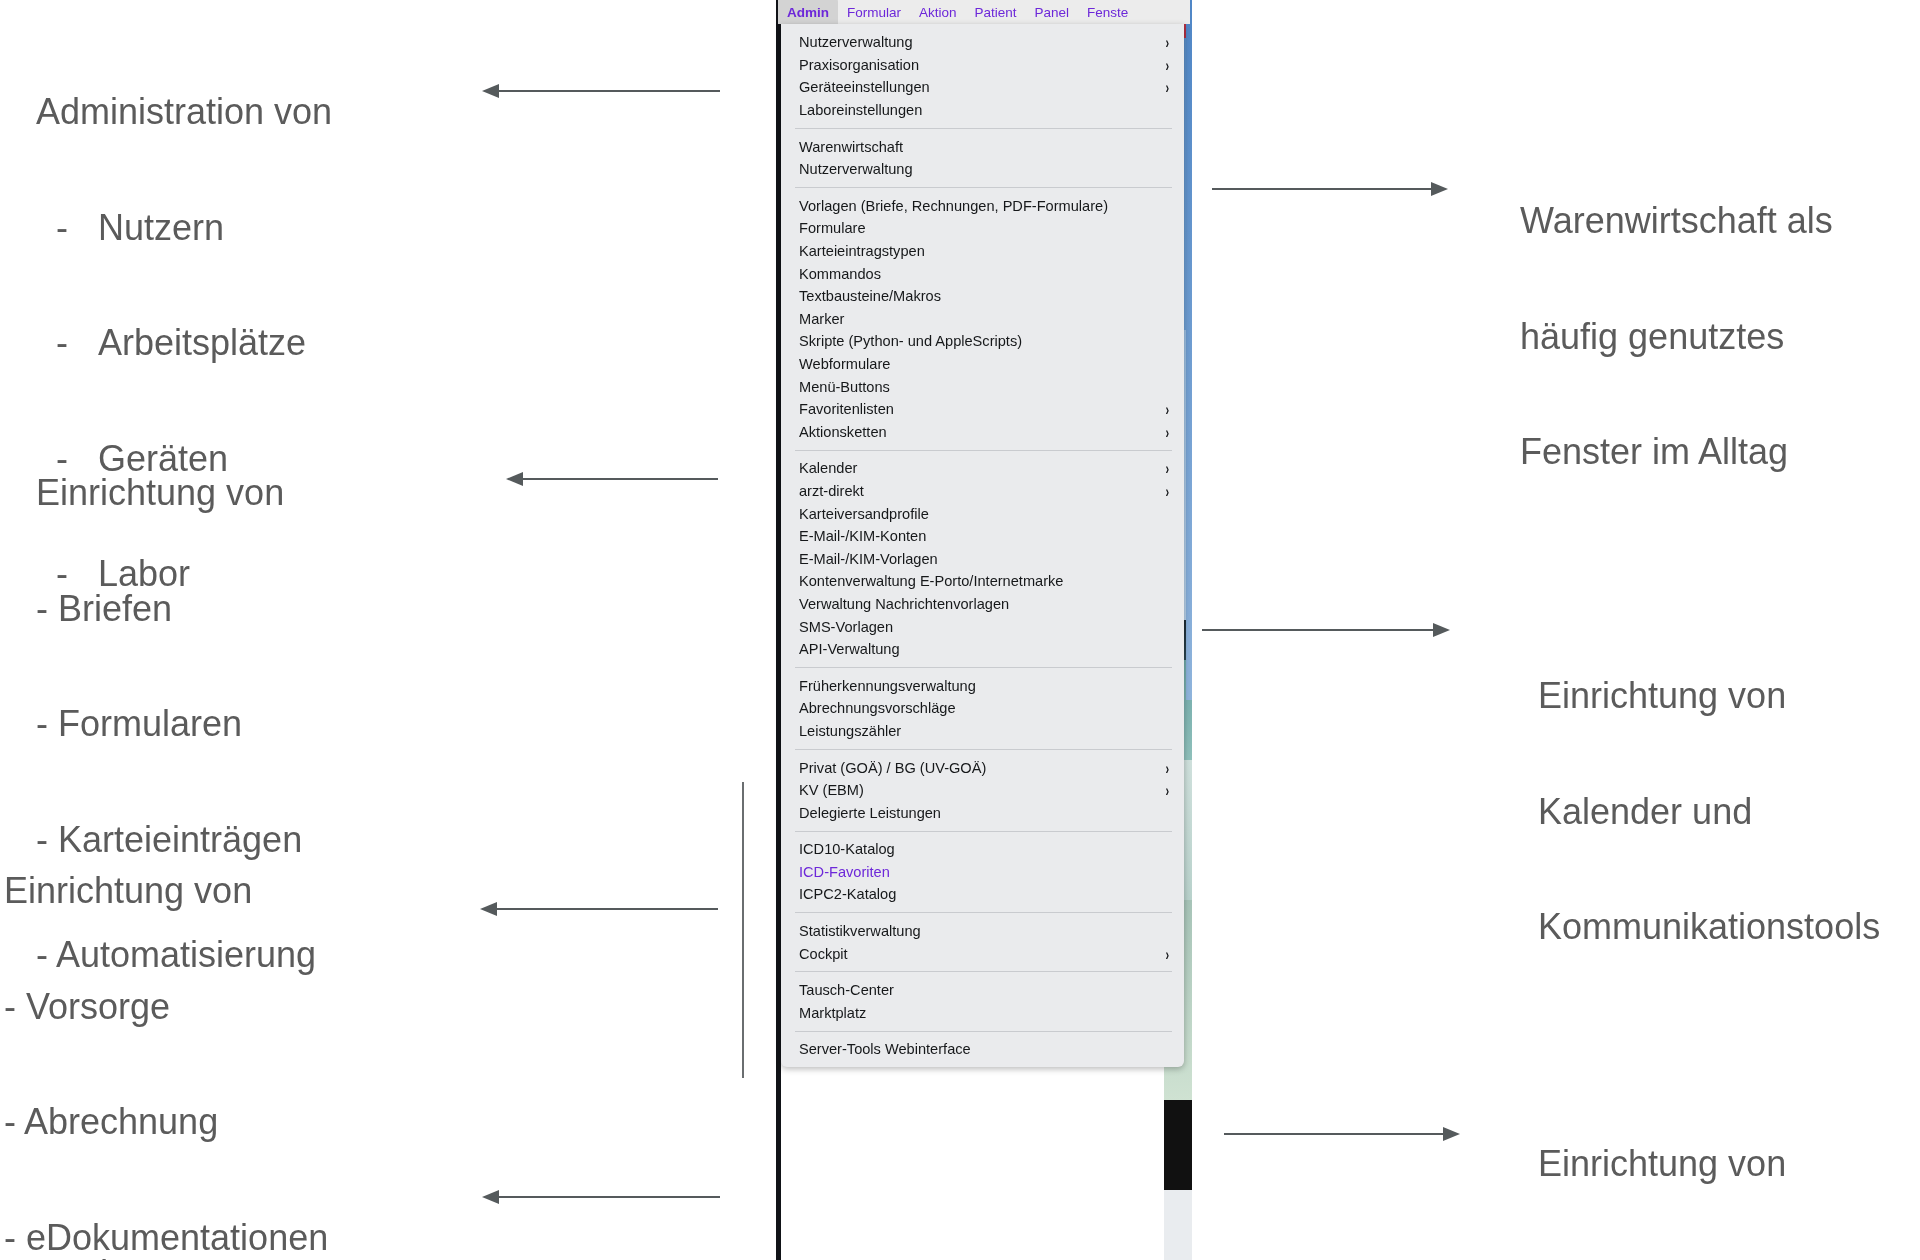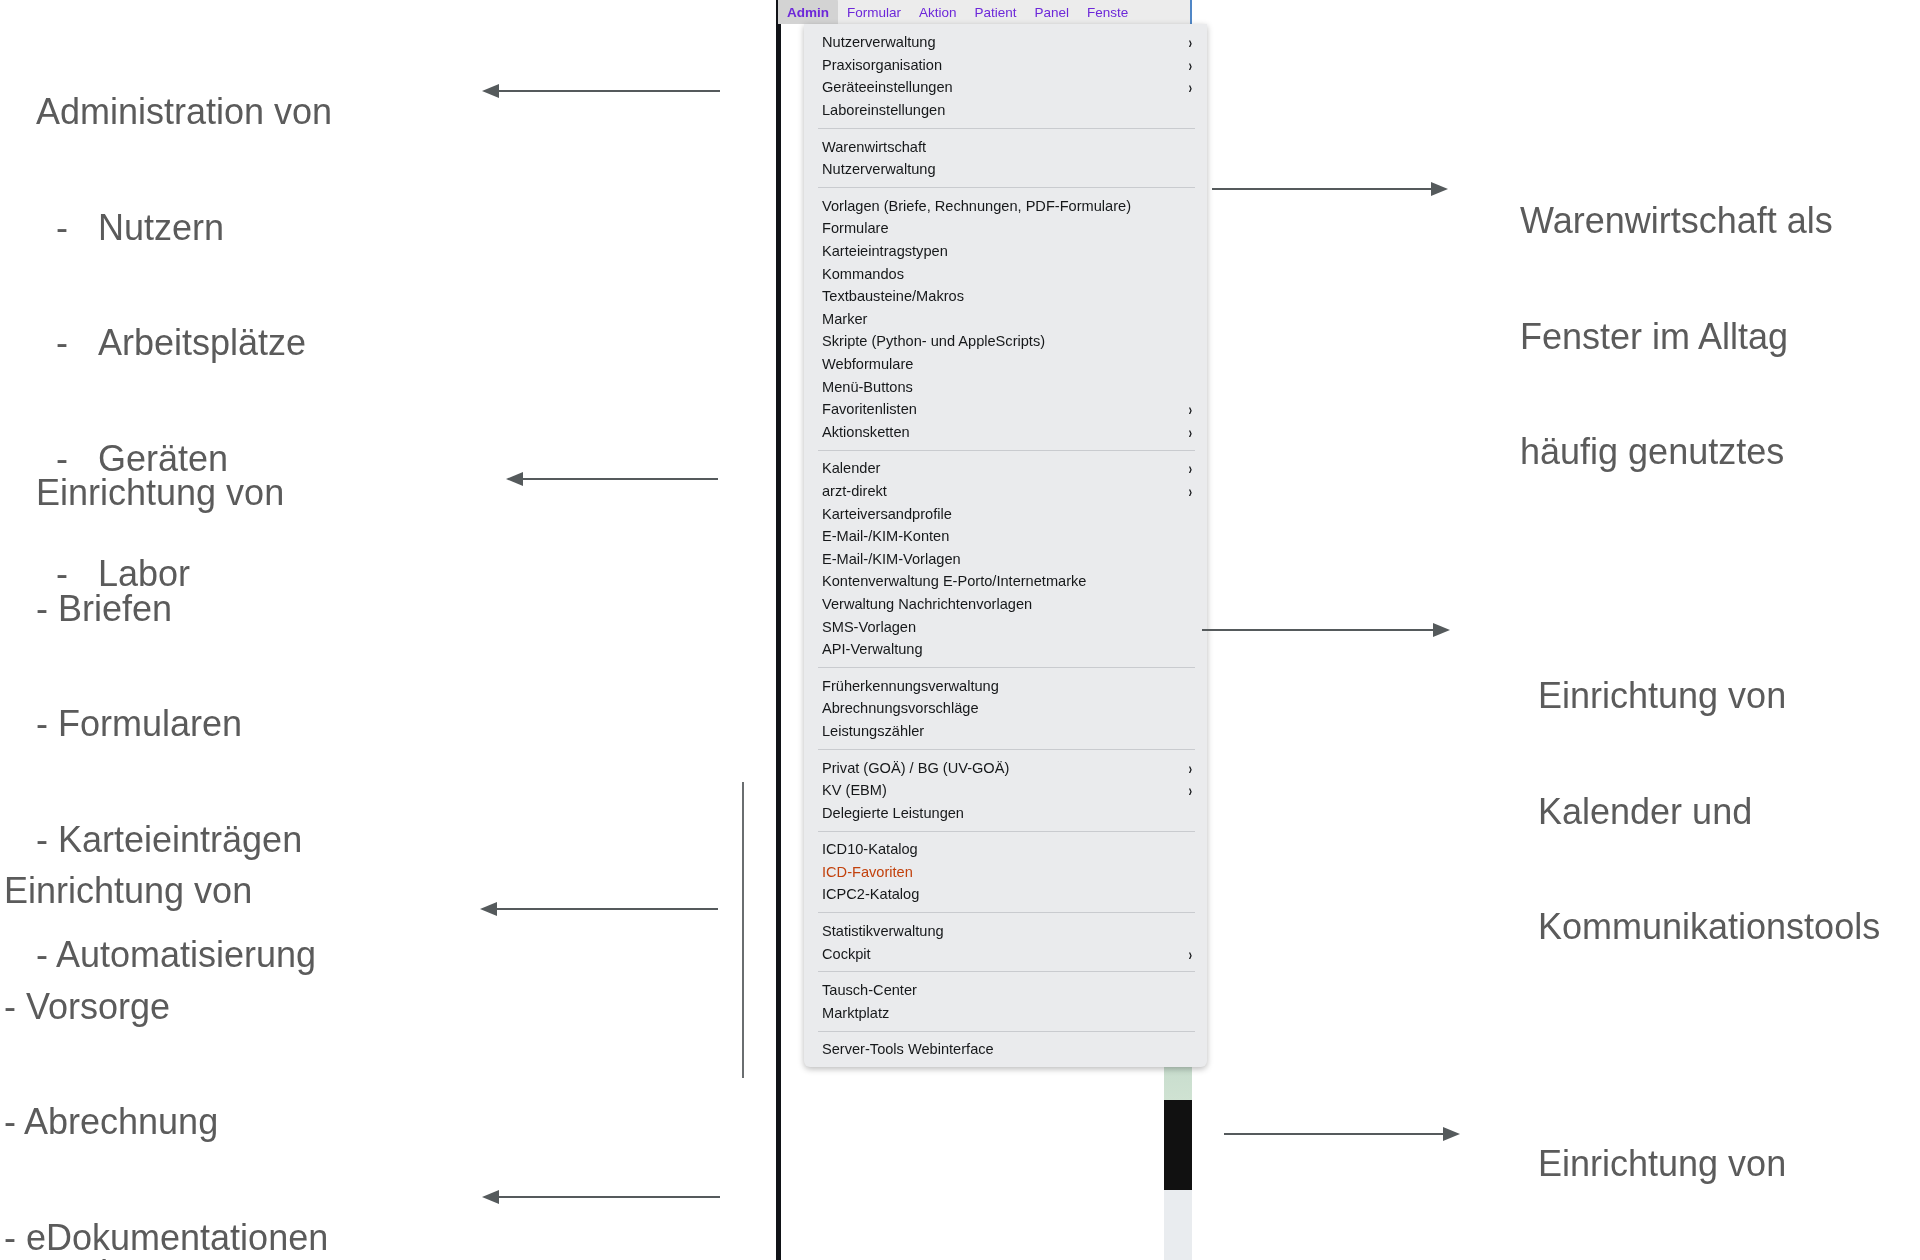--- a/index.html
+++ b/index.html
@@ -50,32 +50,31 @@
   .menubar-item.active { background: #d3d3d3; font-weight: 600; }
 
   
   .menu-panel {
     position: absolute; left: 781px; top: 24px; width: 403px;
     background: #eaebed;
     border-radius: 0 0 6px 6px;
     box-shadow: 0 2px 6px rgba(0,0,0,.28);
     padding-top: 7px; padding-bottom: 6px;
     overflow: hidden;
-    margin-left: 23px;
   }
   .menu-row {
     position: relative;
     display: flex; align-items: center; justify-content: space-between;
     height: 22.6px;
     padding: 0 14px 0 18px;
     font-size: 14.6px;
     color: #16181a;
     white-space: nowrap;
   }
-  .menu-row.disabled { color: #c2410c; }
+  .menu-row.disabled { color: #6d28d9; }
   .menu-row .chev {
     font-size: 14px; color: #15171a; font-weight: 700; line-height: 1;
     transform: scaleX(.78) scaleY(1.15);
   }
   .menu-sep {
     height: 1px; background: #c9cbcf; margin: 6.5px 12px 6.5px 14px;
   }
 
   
   .ann {
@@ -297,22 +296,22 @@
     <span class="ann-row">- eDokumentationen</span>
     
   </div>
 
   <div class="ann" style="left:6px; top:1178px;">
     <span class="ann-row">Tauschen</span>
   </div>
 
   <div class="ann" style="left:1520px; top:125px;">
     <span class="ann-row">Warenwirtschaft als</span>
+    <span class="ann-row">häufig genutztes</span>
     <span class="ann-row">Fenster im Alltag</span>
-    <span class="ann-row">häufig genutztes</span>
   </div>
 
   <div class="ann" style="left:1538px; top:600px;">
     <span class="ann-row">Einrichtung von</span>
     <span class="ann-row">Kalender und</span>
     <span class="ann-row">Kommunikationstools</span>
   </div>
 
   <div class="ann" style="left:1538px; top:1068px;">
     <span class="ann-row">Einrichtung von</span>

